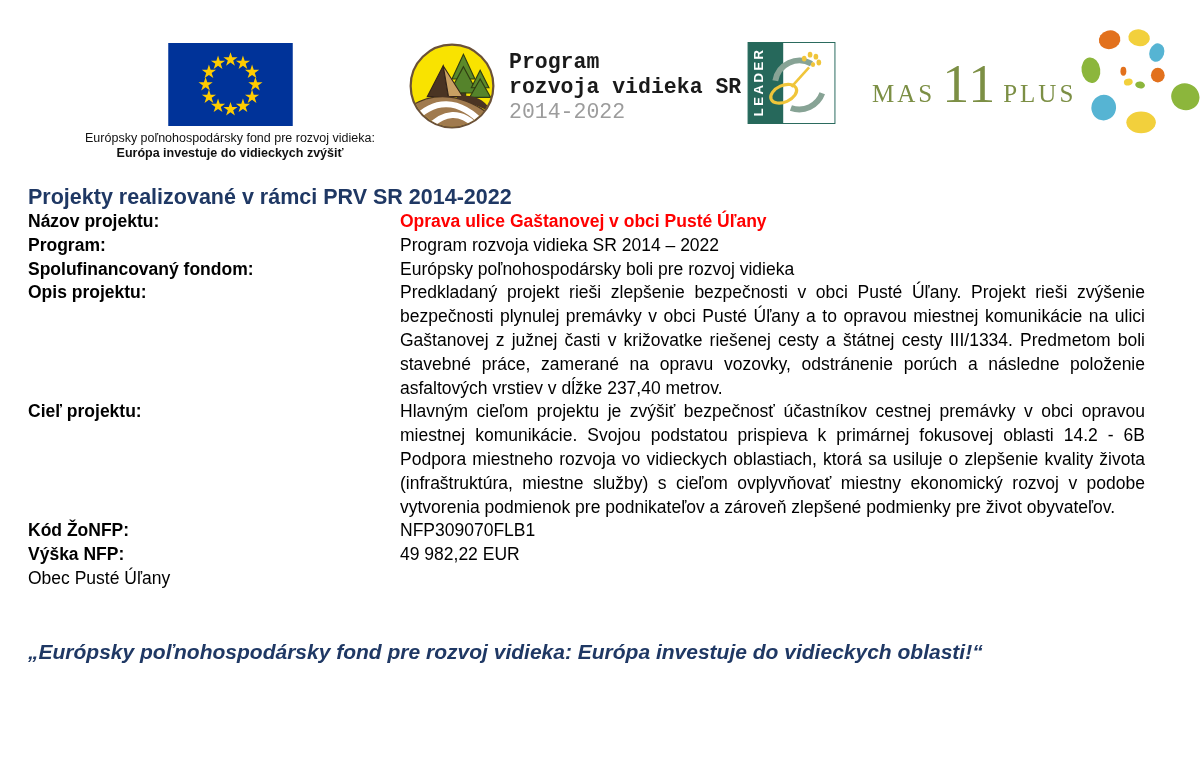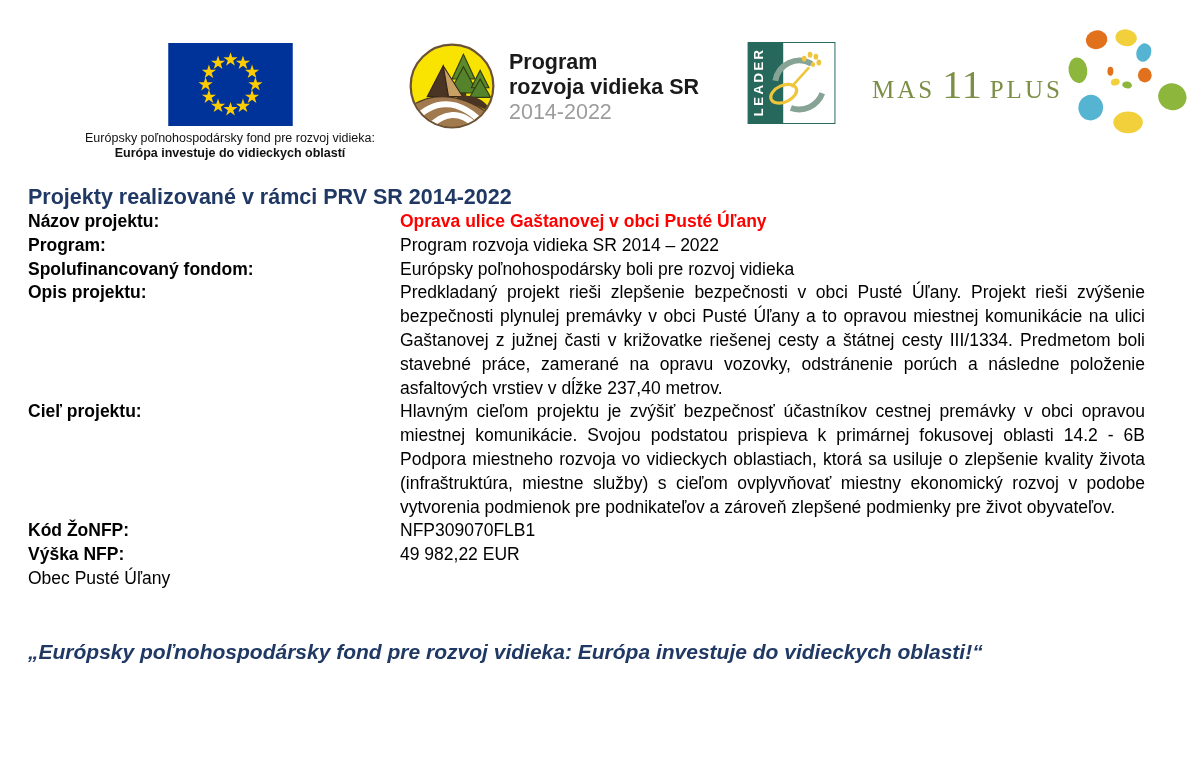--- a/index.html
+++ b/index.html
@@ -6,30 +6,30 @@
   html,body { background:#fff; }
   body { font-family:"Liberation Sans","DejaVu Sans",sans-serif; }
   .page { position:relative; width:1200px; height:761px; background:#ffffff; overflow:hidden; }
 
   
   .logo-eu { position:absolute; left:75px; top:43px; width:310px; text-align:center; }
   .logo-eu svg { display:block; margin:0 auto; }
   .eu-cap1 { margin-top:5px; font-size:12.5px; line-height:15px; color:#111; }
   .eu-cap2 { font-size:12.5px; line-height:15px; font-weight:bold; color:#111; }
 
-  .logo-prv { position:absolute; left:408px; top:42px; display:flex; gap:13px; }
+  .logo-prv { position:absolute; left:408px; top:42px; display:flex; gap:13px;font-family:Liberation Mono, monospace; }
   .prv-text { margin-top:8px; font-weight:bold; font-size:21.5px; line-height:25px; color:#1a1a1a; }
   .prv-year { color:#9c9c9c; font-weight:normal; }
 
   .logo-leader { position:absolute; left:747px; top:42px; }
 
   .logo-mas { position:absolute; left:872px; top:25px; display:flex; align-items:center; }
   .mas-text { font-family:"Liberation Serif","DejaVu Serif",serif; color:#7c8f45; letter-spacing:3px; white-space:nowrap; }
   .mas-text .sm { font-size:25px;text-align:center; }
-  .mas-text .lg { font-size:40px; letter-spacing:1px; }
+  .mas-text .lg { font-size:54px; letter-spacing:1px; }
 
   
   .main { position:absolute; left:28px; top:184px; width:1117px; }
   .doc-title { font-size:21.5px; font-weight:bold; color:#1f3864; line-height:26px; }
 
   .fields { display:grid; grid-template-columns:372px 745px; font-size:17.5px; line-height:23.8px; color:#000; }
   .f-label { font-weight:bold; align-self:start; }
   .f-value { text-align:justify; }
   .f-value.red { color:#ff0000; font-weight:bold; }
 
@@ -55,21 +55,21 @@
         <use href="#eustar" transform="translate(90,75.98)"></use>
         <use href="#eustar" transform="translate(75,80)"></use>
         <use href="#eustar" transform="translate(60,75.98)"></use>
         <use href="#eustar" transform="translate(49.02,65)"></use>
         <use href="#eustar" transform="translate(45,50)"></use>
         <use href="#eustar" transform="translate(49.02,35)"></use>
         <use href="#eustar" transform="translate(60,24.02)"></use>
       </g>
     </svg>
     <div class="eu-cap1">Európsky poľnohospodársky fond pre rozvoj vidieka:</div>
-    <div class="eu-cap2">Európa investuje do vidieckych oblastí</div>
+    <div class="eu-cap2">Európa investuje do vidieckych zvýšiť</div>
   </div>
 
   <div class="logo-prv">
     <svg width="88" height="88" viewBox="0 0 100 100">
       <defs>
           <clipPath id="prvclip">
             <circle cx="50" cy="50" r="46"></circle>
           </clipPath>
         </defs>
       <circle cx="50" cy="50" r="47" fill="#f9e300" stroke="#6b5138" stroke-width="2.5"></circle>

